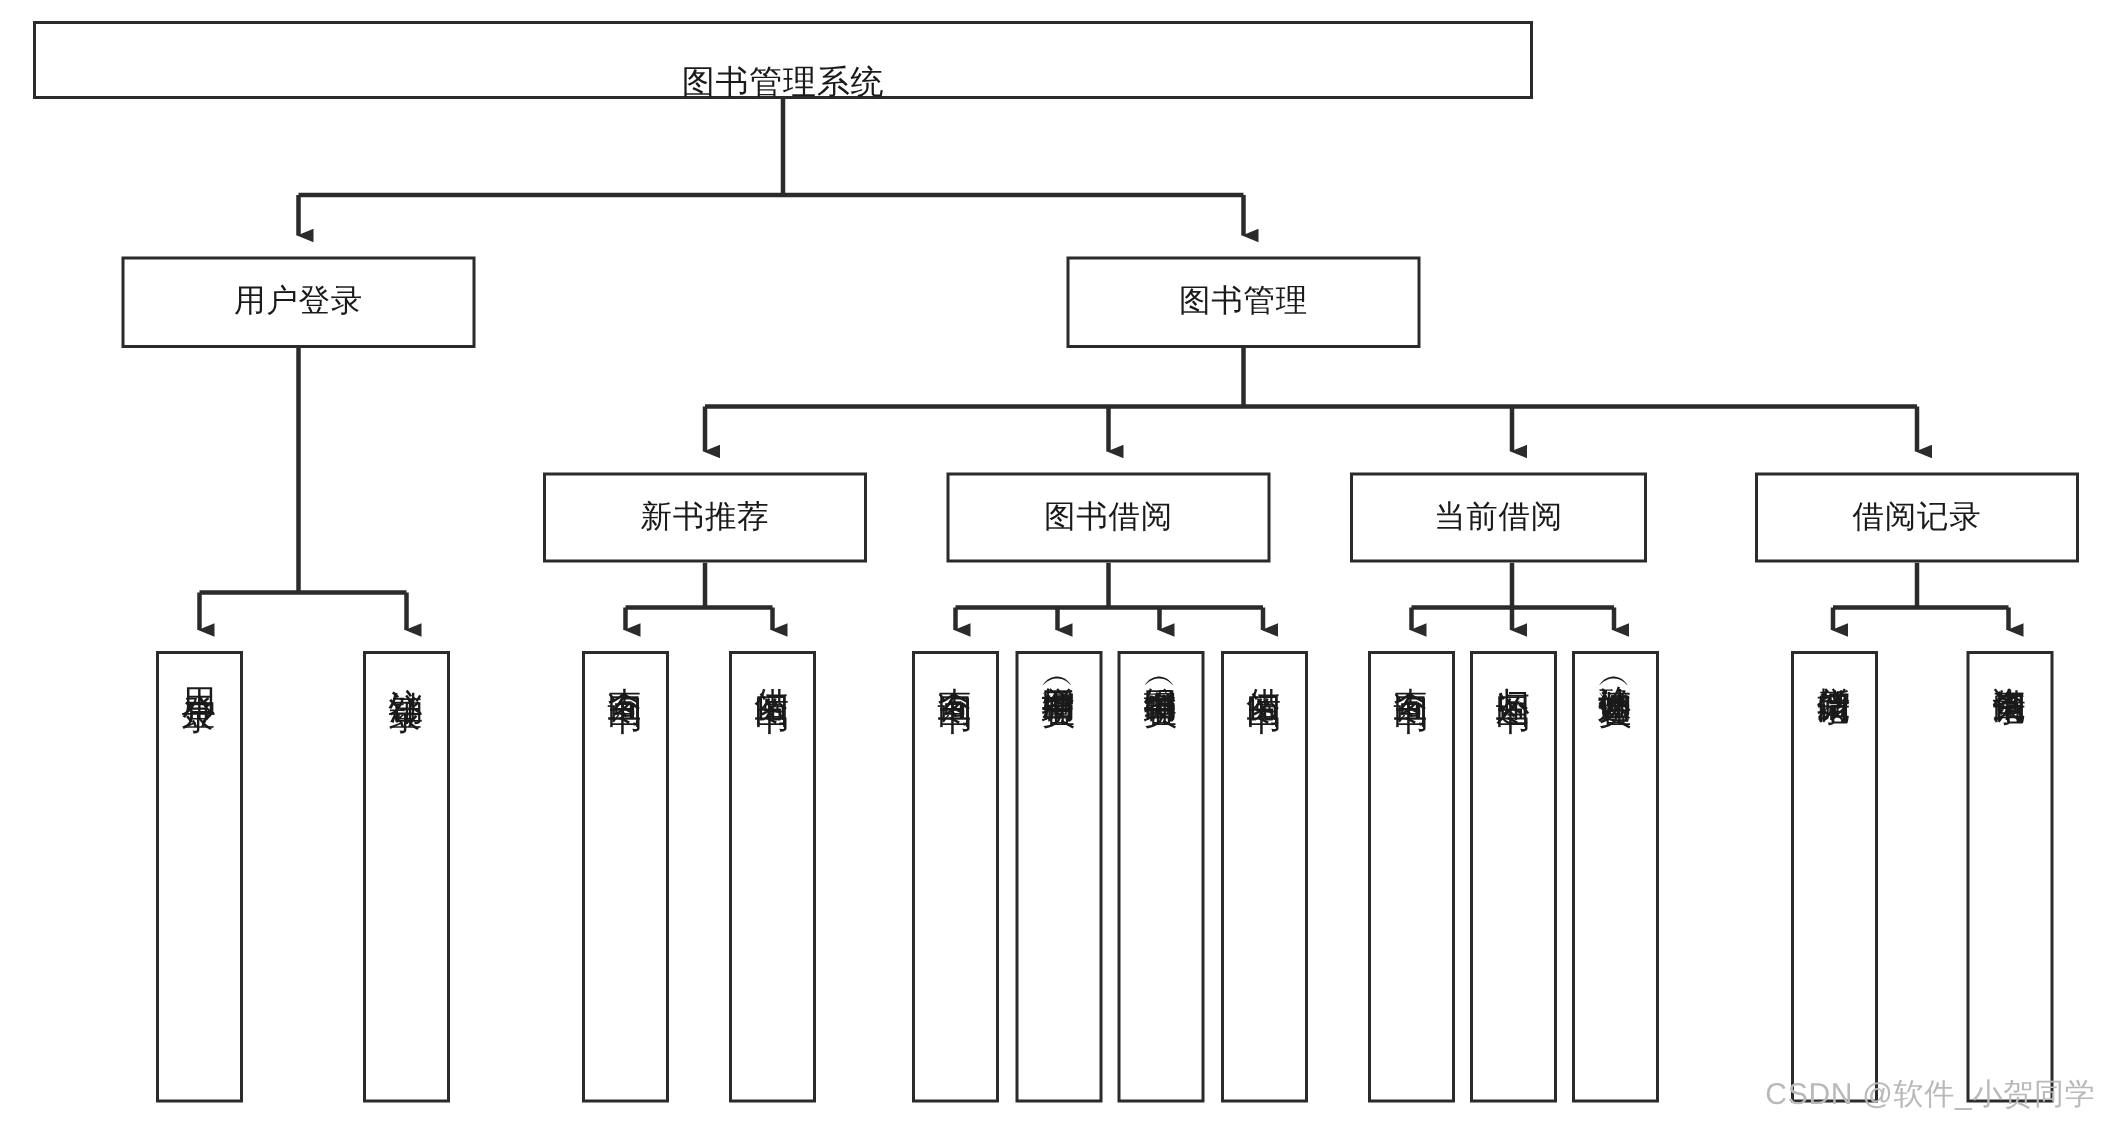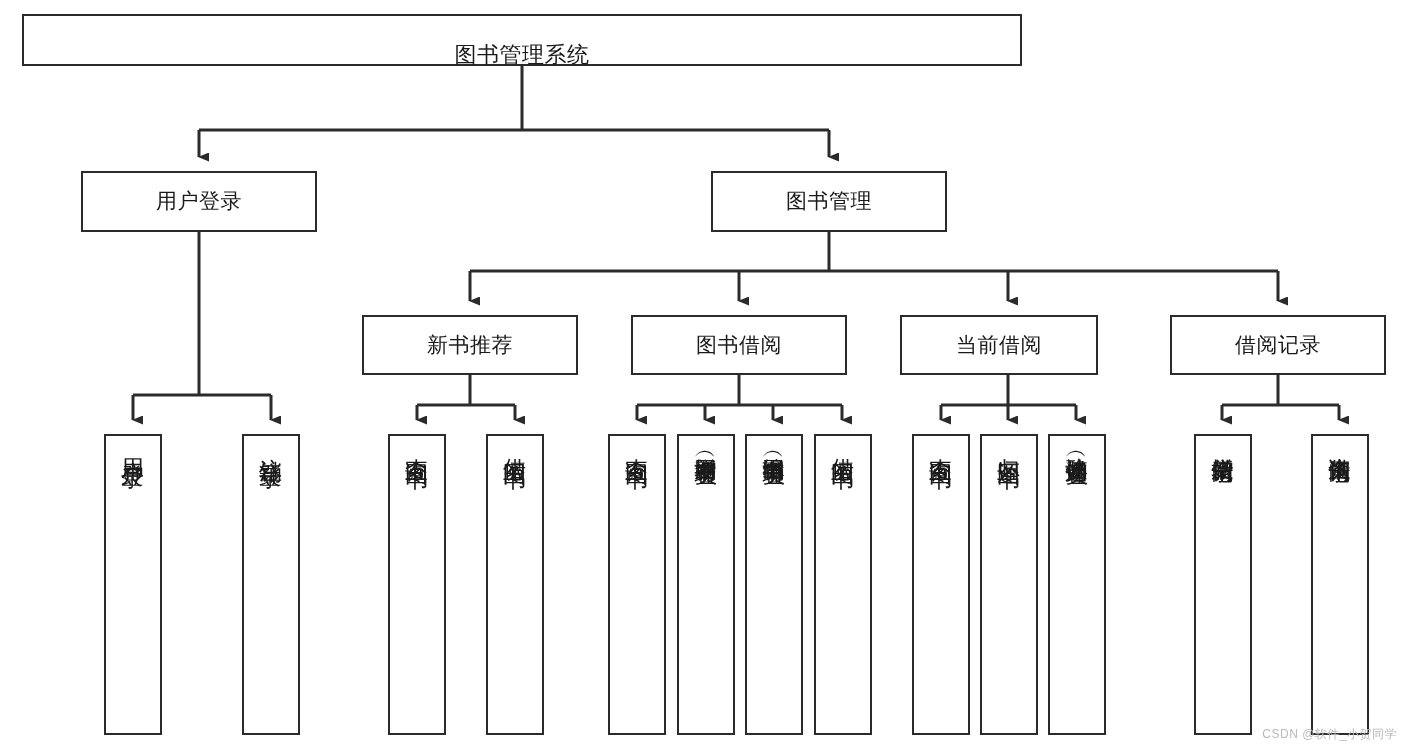--- a/index.html
+++ b/index.html
@@ -63,21 +63,21 @@
     letter-spacing: 3px;
   }
   .node-v.tall-text .node-label {
     font-size: 22px;
     letter-spacing: 1px;
   }
   #watermark {
     position: absolute;
     right: 8px;
     bottom: 4px;
-    font-size: 12px;
+    font-size: 20px;
     color: #b9b9b9;
     letter-spacing: 0.5px;
     user-select: none;
     pointer-events: none;
     white-space: nowrap;
   }
 </style>
 </head>
 <body>
 

